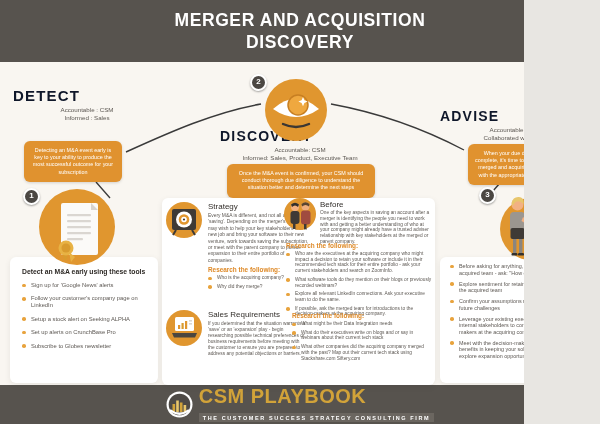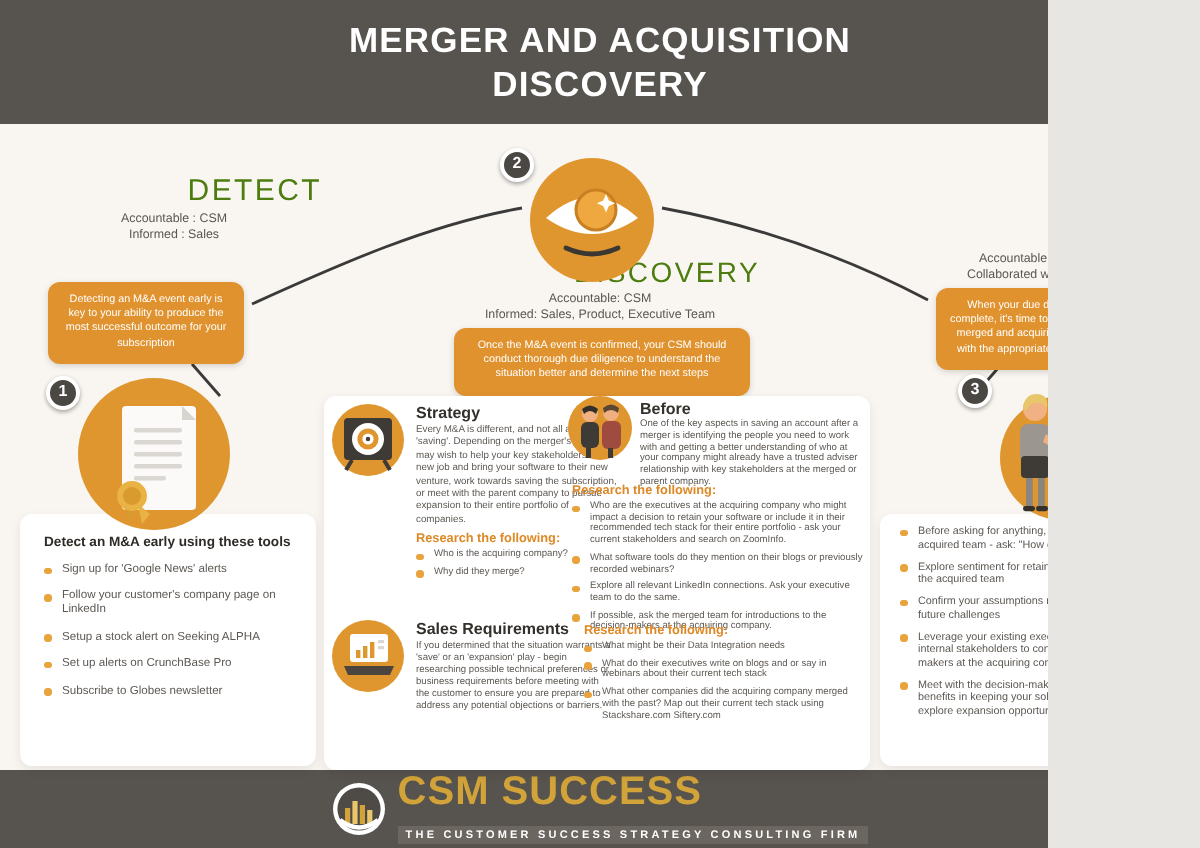--- a/index.html
+++ b/index.html
@@ -12,43 +12,43 @@
   .hdr div { color:#fff; font-weight:bold; font-size:17.5px; line-height:22px; letter-spacing:.6px; }
 
   .ftr { position:absolute; left:0; top:385px; width:600px; height:39px; background:#57534E;
          display:flex; align-items:center; justify-content:center; gap:6px; }
   .brand { color:#D2A339; font-weight:bold; font-size:20px; line-height:20px; letter-spacing:.5px; }
   .tagline { display:inline-block; background:#6B6660; color:#fff; font-weight:bold; font-size:5.5px;
              letter-spacing:1.6px; padding:1.5px 4px; margin-top:1px; }
 
   svg.lines { position:absolute; left:0; top:0; width:600px; height:424px; pointer-events:none; z-index:1; }
 
-  .phase-title { position:absolute; font-weight:normal; color:#4d7c0f; letter-spacing:1.2px;
-                 text-align:right; z-index:2; }
+  .phase-title { position:absolute; font-weight:bold; color:#0f172a; letter-spacing:1.2px;
+                 text-align:left; z-index:2; }
   .sub { position:absolute; font-size:6.2px; line-height:8px; color:#5B5651; text-align:center; z-index:2; }
 
   .callout { position:absolute; background:#E0922F; border-radius:6px; color:#fff; font-size:5.4px;
              line-height:7.2px; text-align:center; padding:6px 7px; z-index:2;
              box-shadow:0 1px 3px rgba(0,0,0,.15); }
 
   .badge { position:absolute; width:17px; height:17px; border-radius:50%; background:#4B4743;
            border:2.5px solid #fff; color:#fff; font-weight:bold; font-size:8px; line-height:12px;
            text-align:center; z-index:6; box-shadow:0 1px 2px rgba(0,0,0,.35); }
 
   .circle { position:absolute; border-radius:50%; background:#E0962F; z-index:4; }
 
   .card { position:absolute; background:#fff; border-radius:6px; box-shadow:0 2px 6px rgba(0,0,0,.08); z-index:3; }
 
   .mini-h { font-weight:bold; font-size:6.8px; color:#2E2A26; }
   ul.dots { list-style:none; }
   ul.dots li { position:relative; padding-left:9px; color:#5D5853; }
   ul.dots li::before { content:""; position:absolute; left:0; top:1.6px; width:3.6px; height:3.6px;
                        border-radius:50%; background:#E8A33D; }
 
-  .sec-title { position:absolute; font-weight:bold; font-size:8px; color:#332F2B; }
+  .sec-title { position:absolute; font-weight:normal; font-size:8px; color:#332F2B; }
   .body-txt { position:absolute; font-size:4.9px; line-height:6.4px; color:#5D5853; }
   .res-h { position:absolute; font-weight:bold; font-size:6.4px; color:#DE8926; }
   .res-list { position:absolute; font-size:4.8px; line-height:5.7px; }
   .res-list li { margin-bottom:3px; }
   .tools-card li { font-size:5.8px; line-height:6.9px; margin-bottom:6.5px; }
   .adv-card li { font-size:5.4px; line-height:6.5px; margin-bottom:4.5px; }
 </style>
 </head>
 <body>
 
@@ -169,20 +169,21 @@
     <div class="sec-title" style="left:46px;top:112px;">Sales Requirements</div>
     <div class="body-txt" style="left:46px;top:123px;width:98px;font-size:4.8px;line-height:5.9px;">If you determined that the situation warrants a 'save' or an 'expansion' play - begin researching possible technical preferences or business requirements before meeting with the customer to ensure you are prepared to address any potential objections or barriers.</div>
     <div class="res-h" style="left:130px;top:114px;">Research the following:</div>
     <ul class="dots res-list" style="left:130px;top:123px;width:136px;">
       <li>What might be their Data Integration needs</li>
       <li>What do their executives write on blogs and or say in webinars about their current tech stack</li>
       <li>What other companies did the acquiring company merged with the past? Map out their current tech stack using Stackshare.com Siftery.com</li>
     </ul>
   </div>
 
+  <div class="phase-title" style="left:440px;top:108px;width:152px;font-size:14px;">ADVISE</div>
   <div class="sub" style="left:440px;top:126px;width:152px;">Accountable: Sales</div>
   <div class="sub" style="left:440px;top:134px;width:152px;">Collaborated with: CSM</div>
   <div class="callout" style="left:468px;top:144px;width:96px;">When your due diligence is complete, it's time to approach the merged and acquiring company with the appropriate next steps.</div>
   <div class="badge" style="left:479px;top:187px;">3</div>
 
   <div class="card adv-card" style="left:440px;top:257px;width:152px;height:126px;padding:6px 8px 4px 10px;">
     <ul class="dots">
       <li>Before asking for anything, show empathy to the acquired team - ask: "How can I help?"</li>
       <li>Explore sentiment for retaining your software with the acquired team</li>
       <li>Confirm your assumptions related to current and future challenges</li>
@@ -223,18 +224,18 @@
     <svg width="27" height="27" viewBox="0 0 27 27">
       <circle cx="13.5" cy="13.5" r="13" fill="#FFFFFF"></circle>
       <circle cx="13.5" cy="13.5" r="10.8" fill="#4E4A46"></circle>
       <rect x="6.5" y="13" width="2.6" height="8" fill="#D2A339"></rect>
       <rect x="10.2" y="9.5" width="2.6" height="11.5" fill="#E8C66C"></rect>
       <rect x="13.9" y="11.5" width="2.6" height="9.5" fill="#D2A339"></rect>
       <rect x="17.6" y="14" width="2.6" height="7" fill="#E8C66C"></rect>
       <path d="M 4 19 Q 13.5 26.5 23 19" stroke="#FFFFFF" stroke-width="2.2" fill="none"></path>
     </svg>
     <div>
-      <div class="brand">CSM SUCCESS</div>
+      <div class="brand">CSM PLAYBOOK</div>
       <div class="tagline">THE CUSTOMER SUCCESS STRATEGY CONSULTING FIRM</div>
     </div>
   </div>
 
 </div>
 
 </body></html>

